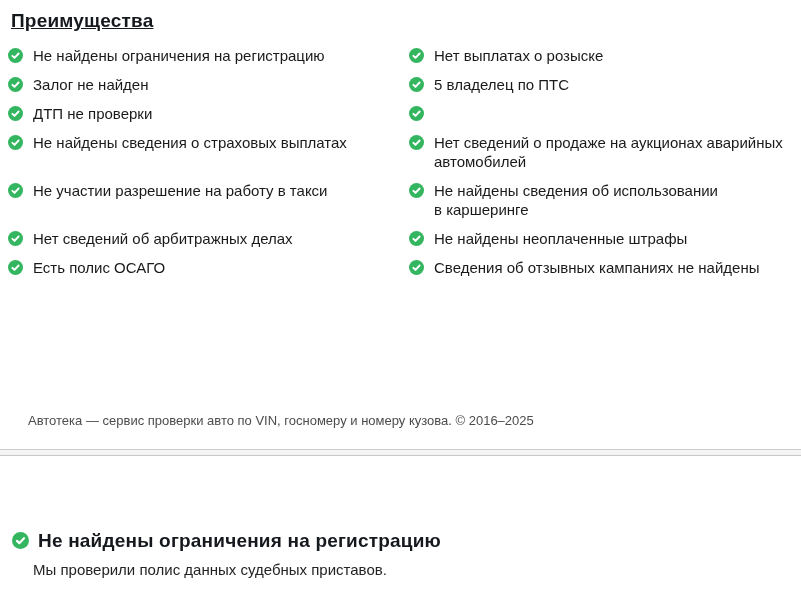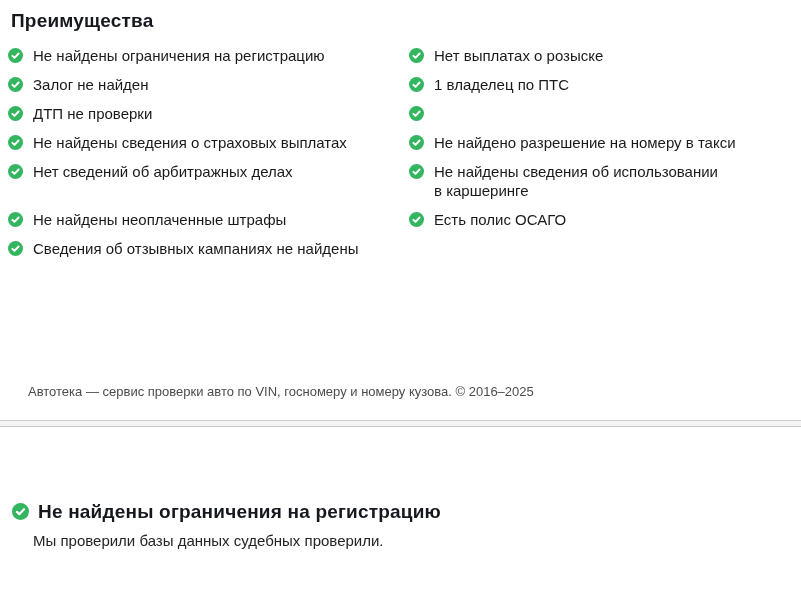--- a/index.html
+++ b/index.html
@@ -7,21 +7,21 @@
   body {
     width: 801px; height: 601px; overflow: hidden;
     font-family: "Liberation Sans", "DejaVu Sans", sans-serif;
     color: #1a1a1a;
   }
   .page { position: relative; width: 801px; height: 601px; }
 
   .title {
     margin: 10px 0 15px 11px;
     font-size: 19px; line-height: 21px; font-weight: 700;
-    color: #15181d; letter-spacing: .2px;
+    color: #15181d; letter-spacing: .2px; text-decoration: underline;
   }
 
   .grid {
     margin-left: 8px;
     display: grid;
     grid-template-columns: 401px 1fr;
     row-gap: 10px;
     font-size: 15px;
     line-height: 19px;
   }
@@ -95,21 +95,21 @@
       <circle cx="8" cy="8" r="8"></circle>
       <path d="M4.7 8.4l2.2 2.1 4.4-4.6"></path>
     </svg>
     <span class="label">Залог не найден</span>
   </div>
   <div class="cell">
     <svg class="check" viewBox="0 0 16 16" aria-hidden="true">
       <circle cx="8" cy="8" r="8"></circle>
       <path d="M4.7 8.4l2.2 2.1 4.4-4.6"></path>
     </svg>
-    <span class="label">1 владелец по ПТС</span>
+    <span class="label">5 владелец по ПТС</span>
   </div>
 
   <div class="cell">
     <svg class="check" viewBox="0 0 16 16" aria-hidden="true">
       <circle cx="8" cy="8" r="8"></circle>
       <path d="M4.7 8.4l2.2 2.1 4.4-4.6"></path>
     </svg>
     <span class="label">ДТП не проверки</span>
   </div>
   <div class="cell">
@@ -119,43 +119,51 @@
     </svg>
   </div>
 
   <div class="cell">
     <svg class="check" viewBox="0 0 16 16" aria-hidden="true">
       <circle cx="8" cy="8" r="8"></circle>
       <path d="M4.7 8.4l2.2 2.1 4.4-4.6"></path>
     </svg>
     <span class="label">Не найдены сведения о страховых выплатах</span>
   </div>
-
-  <div class="cell">
-    <svg class="check" viewBox="0 0 16 16" aria-hidden="true">
-      <circle cx="8" cy="8" r="8"></circle>
-      <path d="M4.7 8.4l2.2 2.1 4.4-4.6"></path>
-    </svg>
-    <span class="label">Не найдено разрешение на номеру в такси</span>
-  </div>
-  <div class="cell">
-    <svg class="check" viewBox="0 0 16 16" aria-hidden="true">
-      <circle cx="8" cy="8" r="8"></circle>
-      <path d="M4.7 8.4l2.2 2.1 4.4-4.6"></path>
-    </svg>
-    <span class="label">Нет сведений об арбитражных делах</span>
-  </div>
-
+  <div class="cell">
+    <svg class="check" viewBox="0 0 16 16" aria-hidden="true">
+      <circle cx="8" cy="8" r="8"></circle>
+      <path d="M4.7 8.4l2.2 2.1 4.4-4.6"></path>
+    </svg>
+    <span class="label">Нет сведений о продаже на аукционах аварийных
+автомобилей</span>
+  </div>
+
+  <div class="cell">
+    <svg class="check" viewBox="0 0 16 16" aria-hidden="true">
+      <circle cx="8" cy="8" r="8"></circle>
+      <path d="M4.7 8.4l2.2 2.1 4.4-4.6"></path>
+    </svg>
+    <span class="label">Не участии разрешение на работу в такси</span>
+  </div>
   <div class="cell">
     <svg class="check" viewBox="0 0 16 16" aria-hidden="true">
       <circle cx="8" cy="8" r="8"></circle>
       <path d="M4.7 8.4l2.2 2.1 4.4-4.6"></path>
     </svg>
     <span class="label">Не найдены сведения об использовании
 в каршеринге</span>
+  </div>
+
+  <div class="cell">
+    <svg class="check" viewBox="0 0 16 16" aria-hidden="true">
+      <circle cx="8" cy="8" r="8"></circle>
+      <path d="M4.7 8.4l2.2 2.1 4.4-4.6"></path>
+    </svg>
+    <span class="label">Нет сведений об арбитражных делах</span>
   </div>
 
   <div class="cell">
     <svg class="check" viewBox="0 0 16 16" aria-hidden="true">
       <circle cx="8" cy="8" r="8"></circle>
       <path d="M4.7 8.4l2.2 2.1 4.4-4.6"></path>
     </svg>
     <span class="label">Не найдены неоплаченные штрафы</span>
   </div>
   <div class="cell">
@@ -184,16 +192,16 @@
   <div class="divider"></div>
 
   <section class="detail">
     <div class="detail-head">
       <svg class="check big" viewBox="0 0 16 16" aria-hidden="true">
         <circle cx="8" cy="8" r="8"></circle>
         <path d="M4.7 8.4l2.2 2.1 4.4-4.6"></path>
       </svg>
       <h3>Не найдены ограничения на регистрацию</h3>
     </div>
-    <p class="desc">Мы проверили базы данных судебных проверили.</p>
+    <p class="desc">Мы проверили полис данных судебных приставов.</p>
   </section>
 
 </div>
 
 </body></html>

